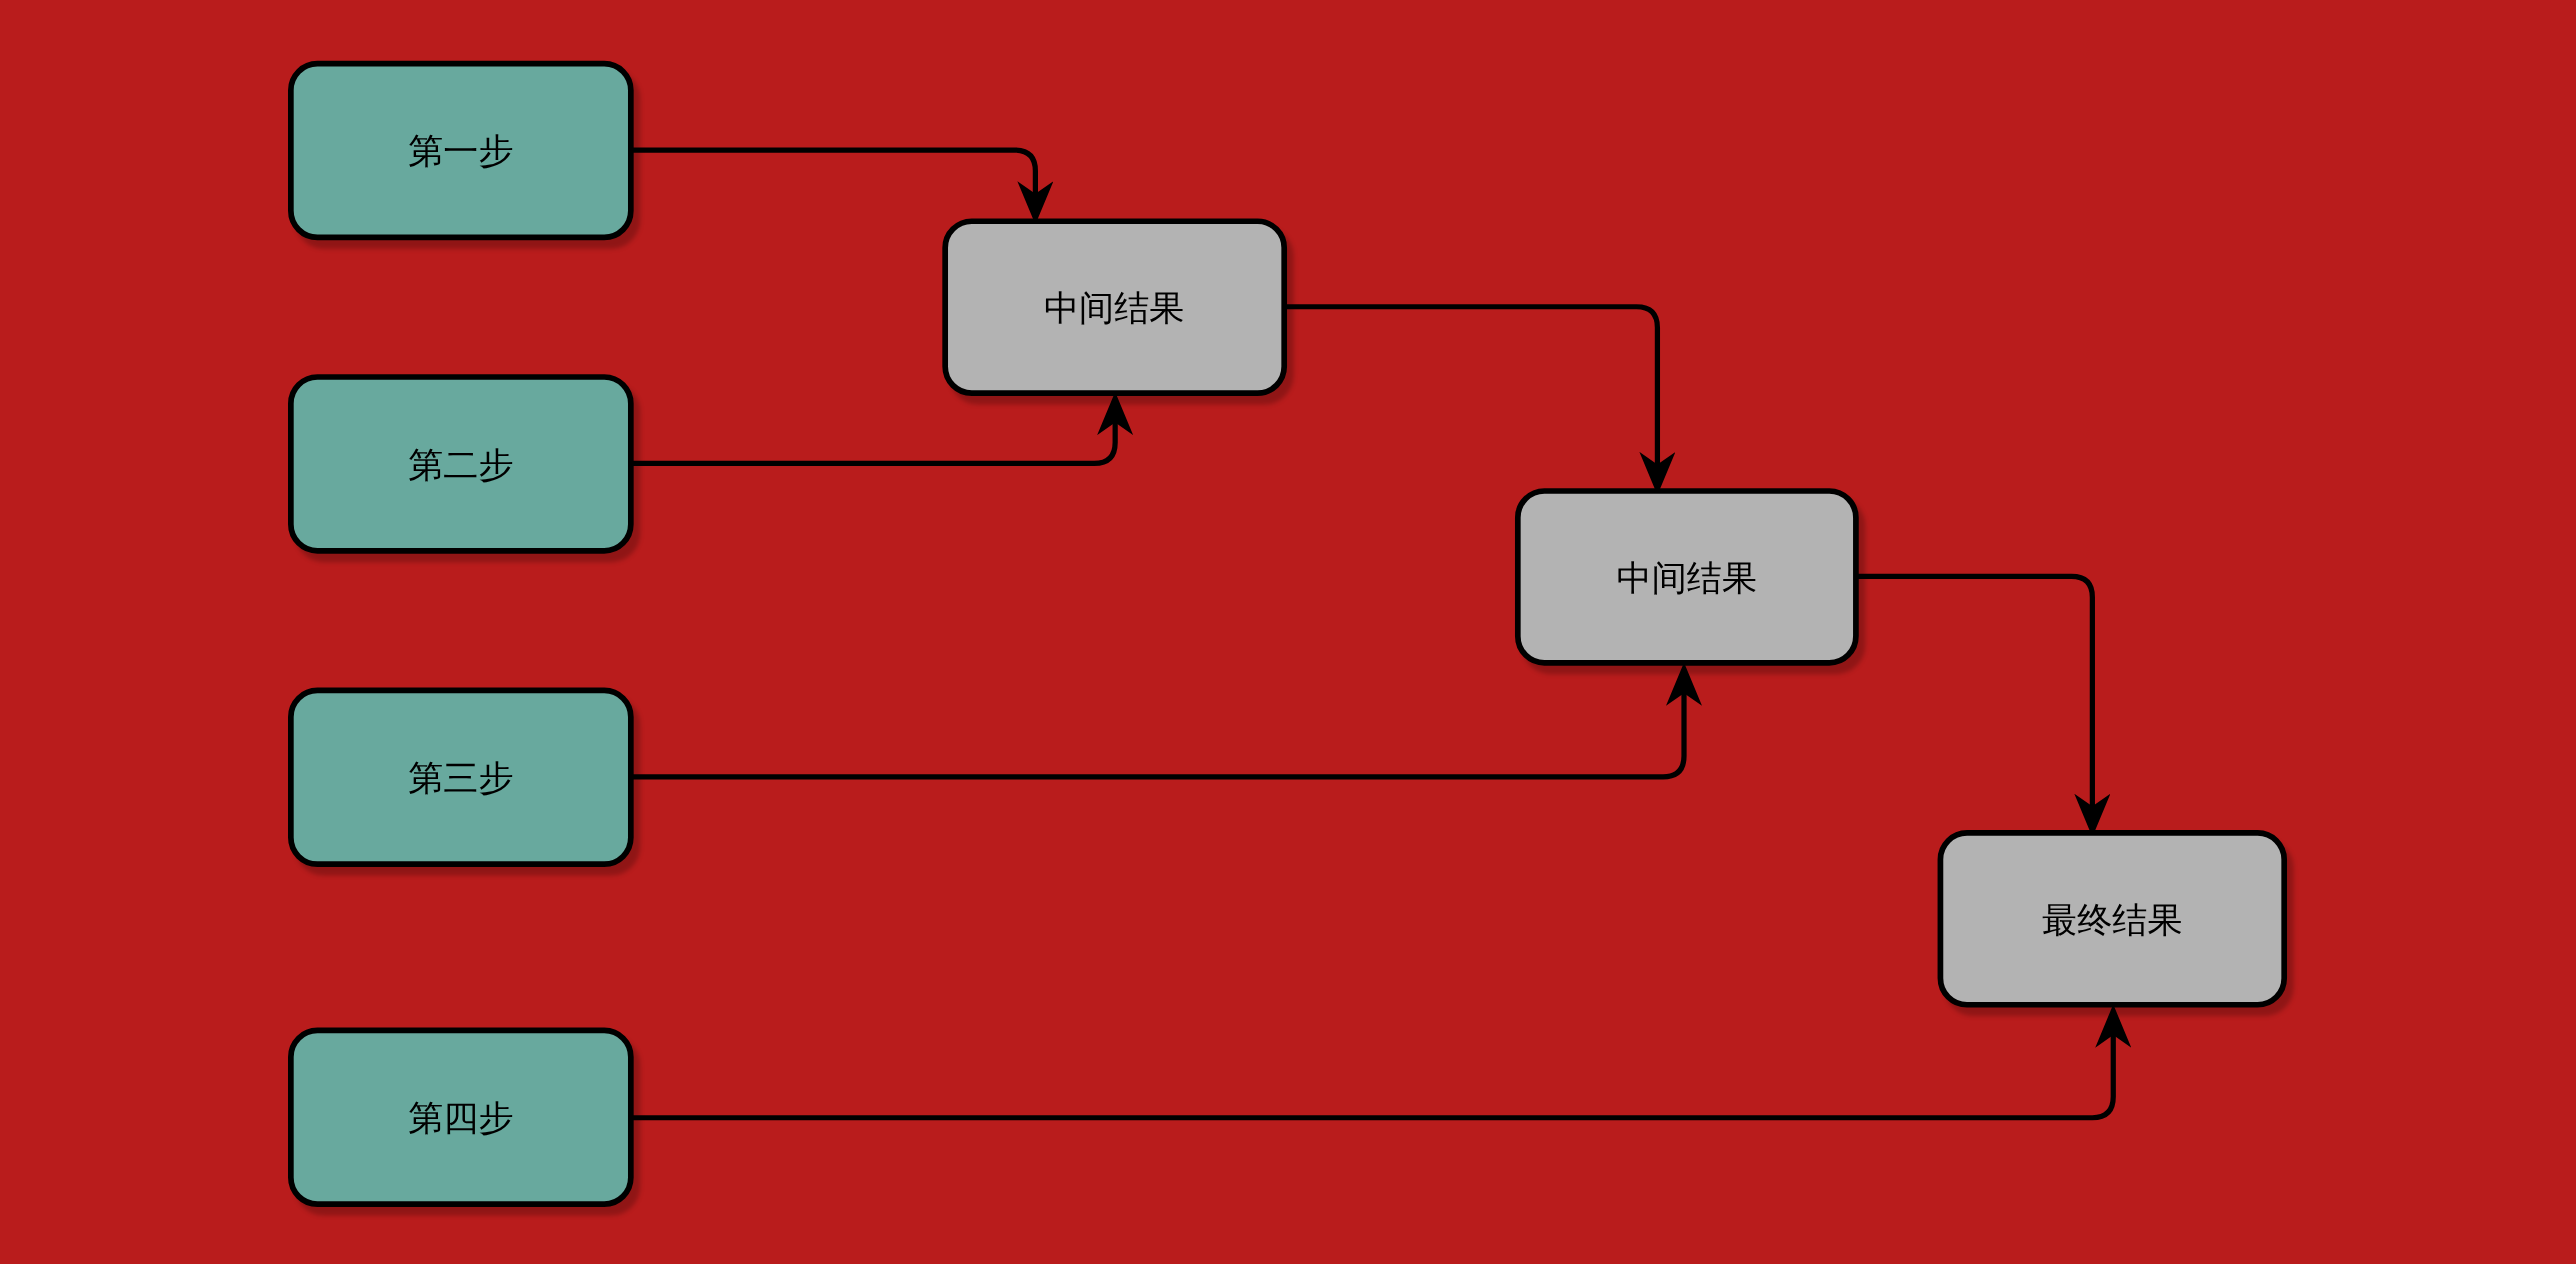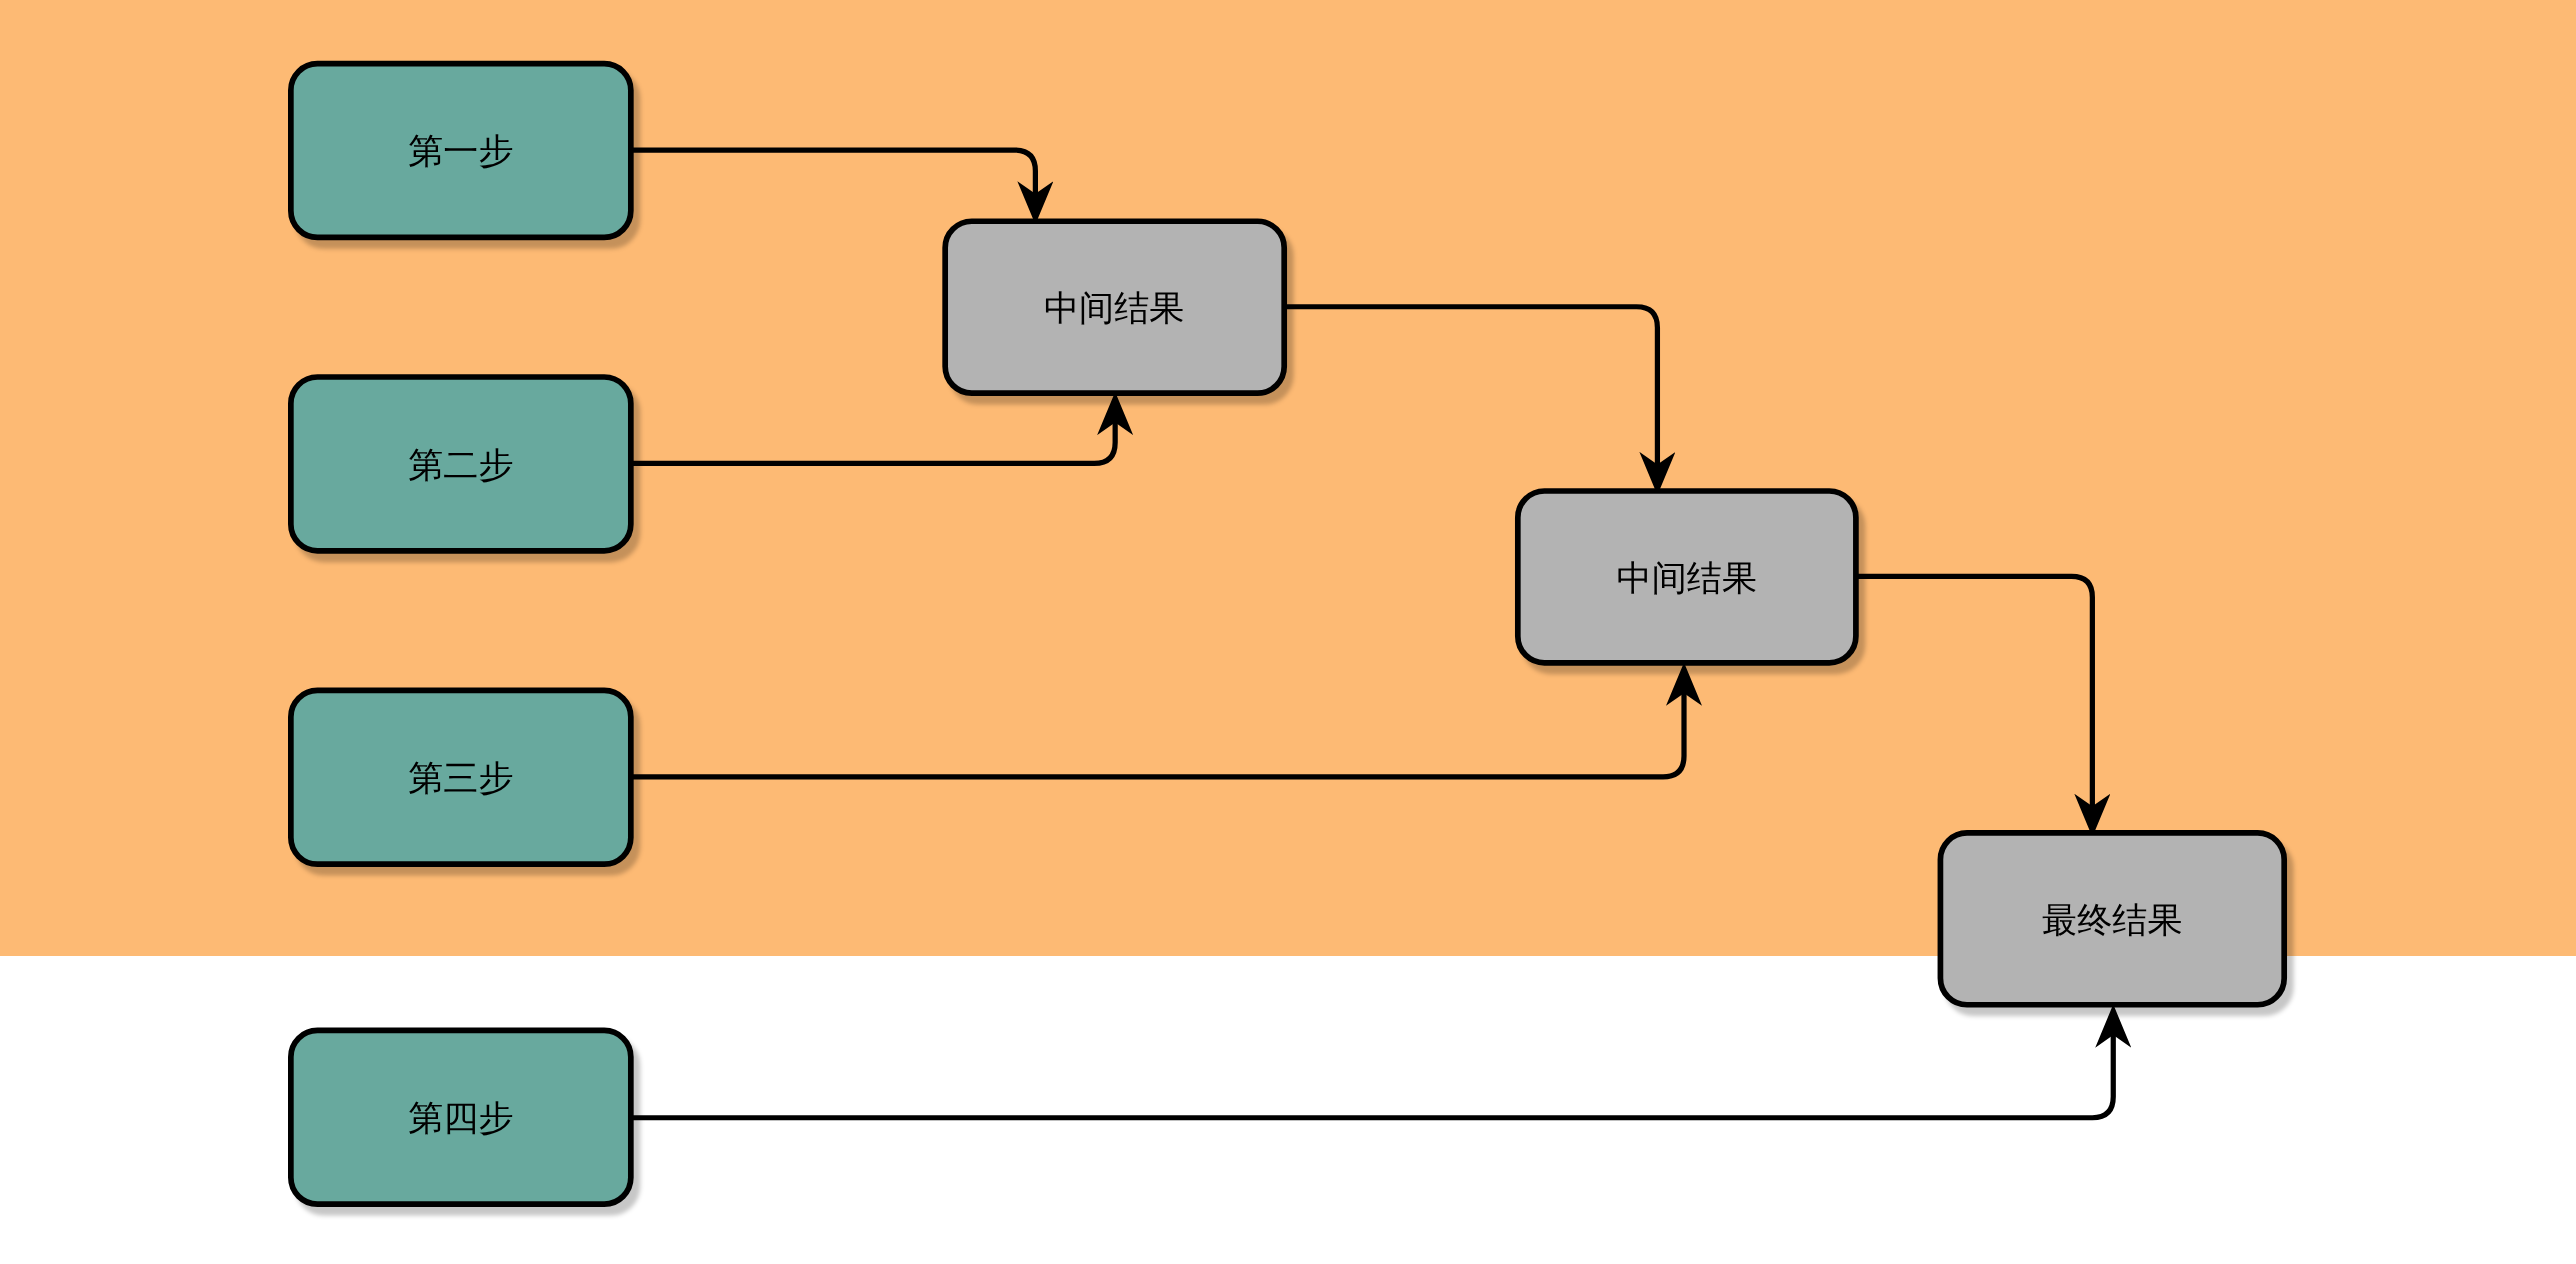--- a/index.html
+++ b/index.html
@@ -5,22 +5,22 @@
   html, body {
     margin: 0;
     padding: 0;
     background: #ffffff;
     width: 100%;
     height: 100%;
     font-family: "Liberation Sans", sans-serif;
   }
   .canvas-wrap {
     width: 2576px;
-    height: 956px;
-    background: #fdba74;
+    height: 1264px;
+    background: #b91c1c;
     position: relative;
   }
   svg { display: block; }
   .node rect {
     stroke-width: 6px;
     filter: drop-shadow(7px 9px 2px rgba(0,0,0,0.22));
   }
   .node text {
     font-size: 37px;
     font-family: "Liberation Sans", sans-serif;

